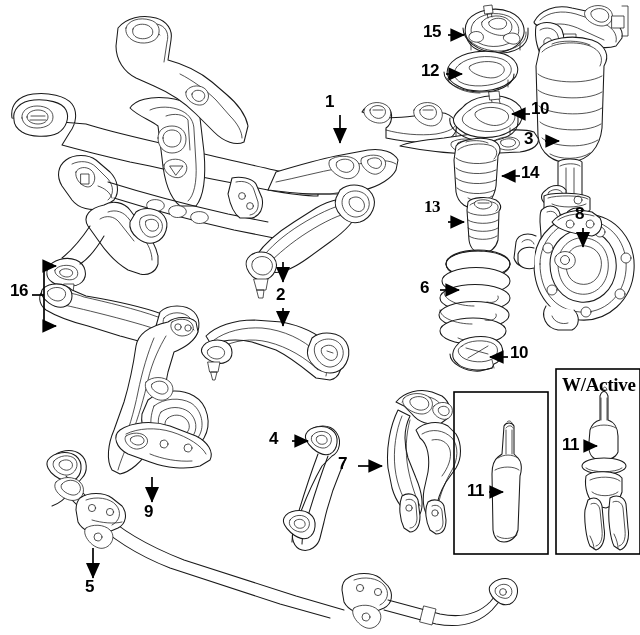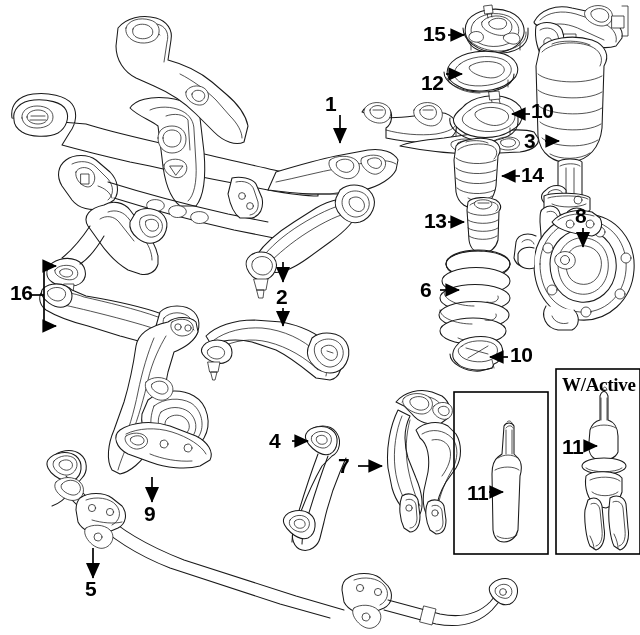--- a/index.html
+++ b/index.html
@@ -8,21 +8,21 @@
     width:640px;height:635px;
     font-family:"Liberation Sans", sans-serif;
     overflow:hidden;position:relative;
   }
   #diagram-root{position:relative;width:640px;height:635px;background:#fff;}
   #art{position:absolute;left:0;top:0;width:640px;height:635px;}
   .callout-label{
     position:absolute;
     font-family:"Liberation Sans", sans-serif;
     font-weight:bold;
-    font-size:21px;
+    font-size:17px;
     color:#000;
     line-height:1;
     white-space:nowrap;
     letter-spacing:-0.5px;
   }
   .inset-title{
     position:absolute;
     font-family:Liberation Serif, serif;
     font-weight:bold;
     font-size:19px;
@@ -630,21 +630,21 @@
   <div class="callout-label" style="left:269px;top:430px;">4</div>
   <div class="callout-label" style="left:85px;top:578px;">5</div>
   <div class="callout-label" style="left:420px;top:279px;">6</div>
   <div class="callout-label" style="left:338px;top:455px;">7</div>
   <div class="callout-label" style="left:575px;top:205px;">8</div>
   <div class="callout-label" style="left:144px;top:503px;">9</div>
   <div class="callout-label" style="left:531px;top:100px;">10</div>
   <div class="callout-label" style="left:510px;top:344px;">10</div>
   <div class="callout-label" style="left:467px;top:482px;">11</div>
   <div class="callout-label" style="left:562px;top:436px;">11</div>
-  <div class="callout-label" style="left:421px;top:72px;">12</div>
-  <div class="callout-label" style="left:424px;top:210px;">13</div>
+  <div class="callout-label" style="left:421px;top:62px;">12</div>
+  <div class="callout-label" style="left:424px;top:198px;font-family:Liberation Serif, serif;">13</div>
   <div class="callout-label" style="left:521px;top:164px;text-align:center;">14</div>
   <div class="callout-label" style="left:423px;top:23px;">15</div>
   <div class="callout-label" style="left:10px;top:282px;">16</div>
 
   <div class="inset-title" style="left:562px;top:374px;">W/Active</div>
 
 </div>
 
 </body></html>

